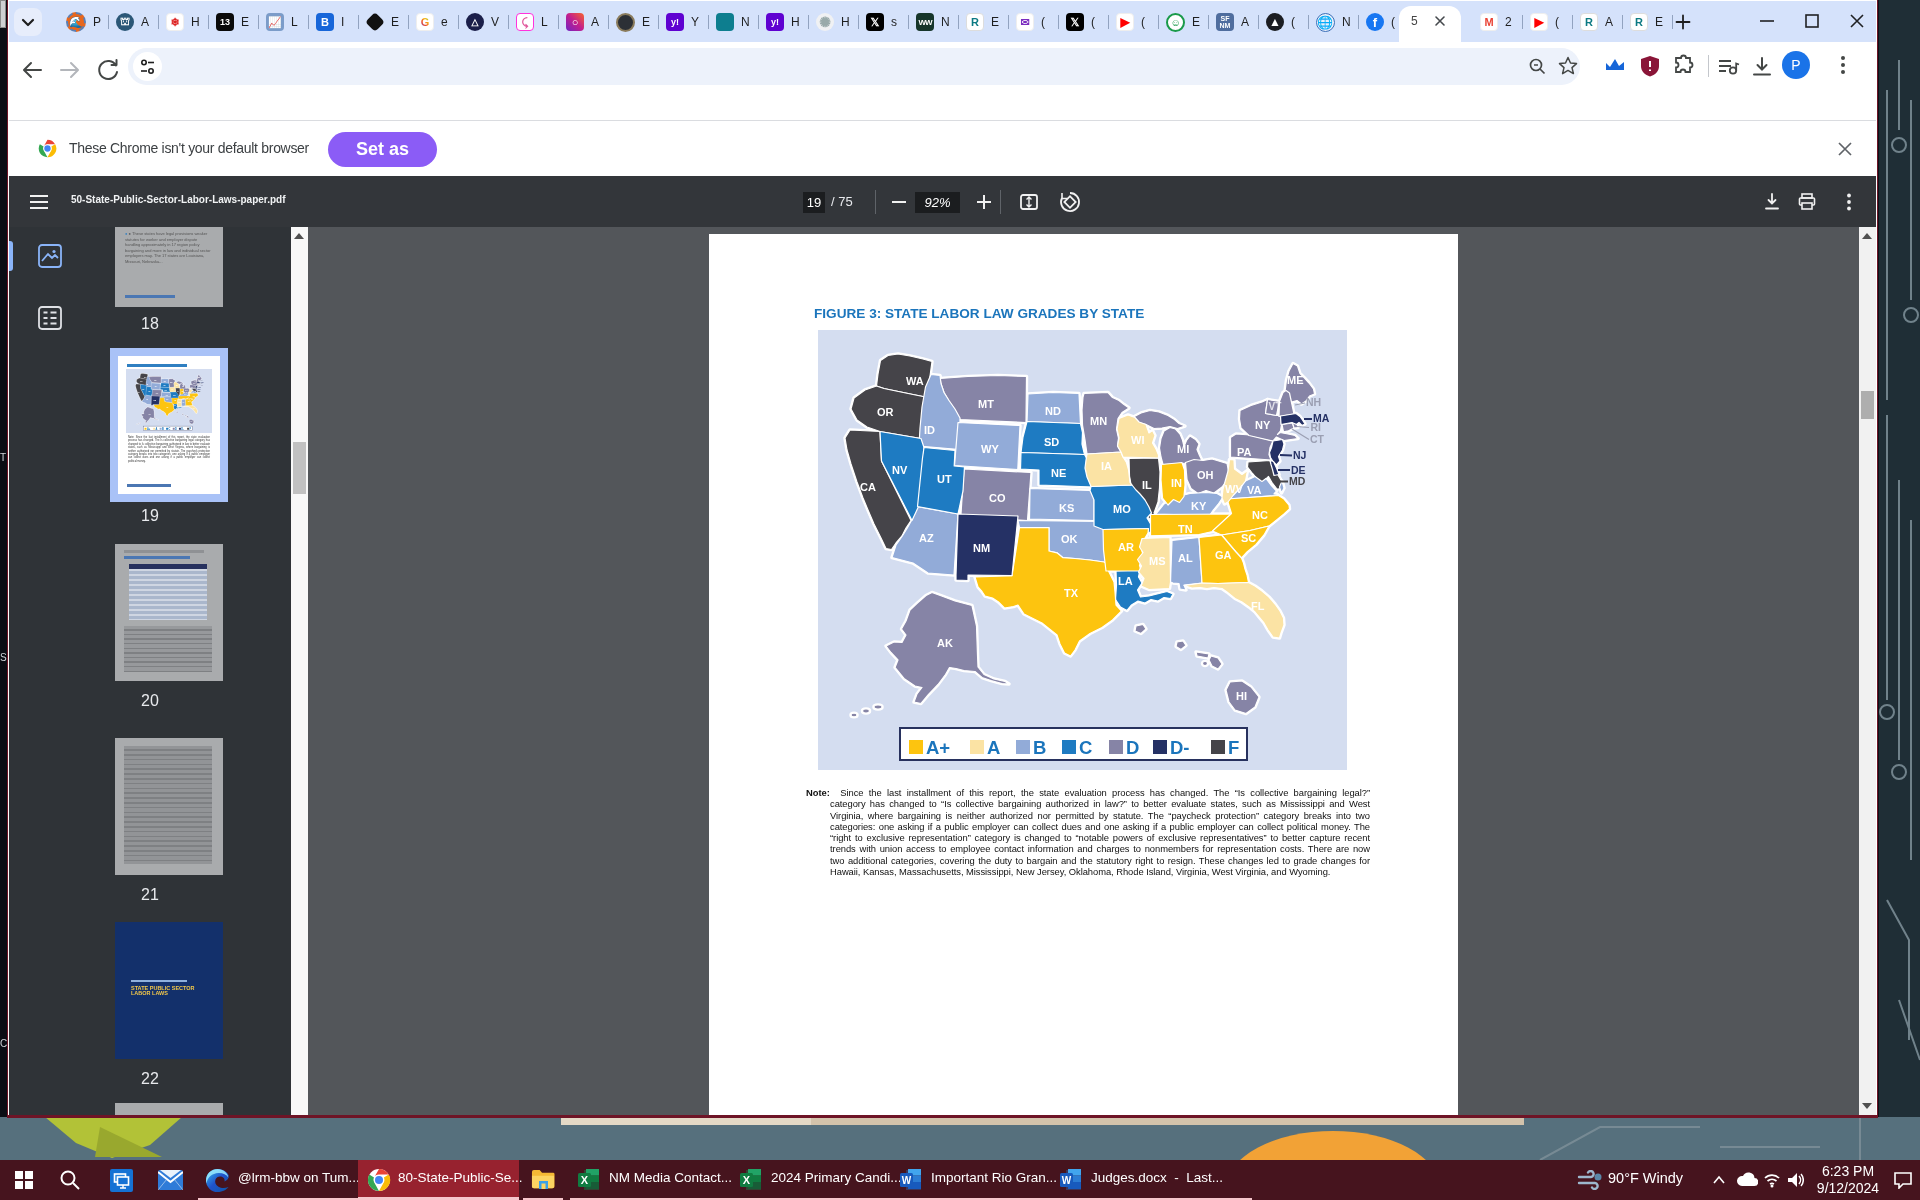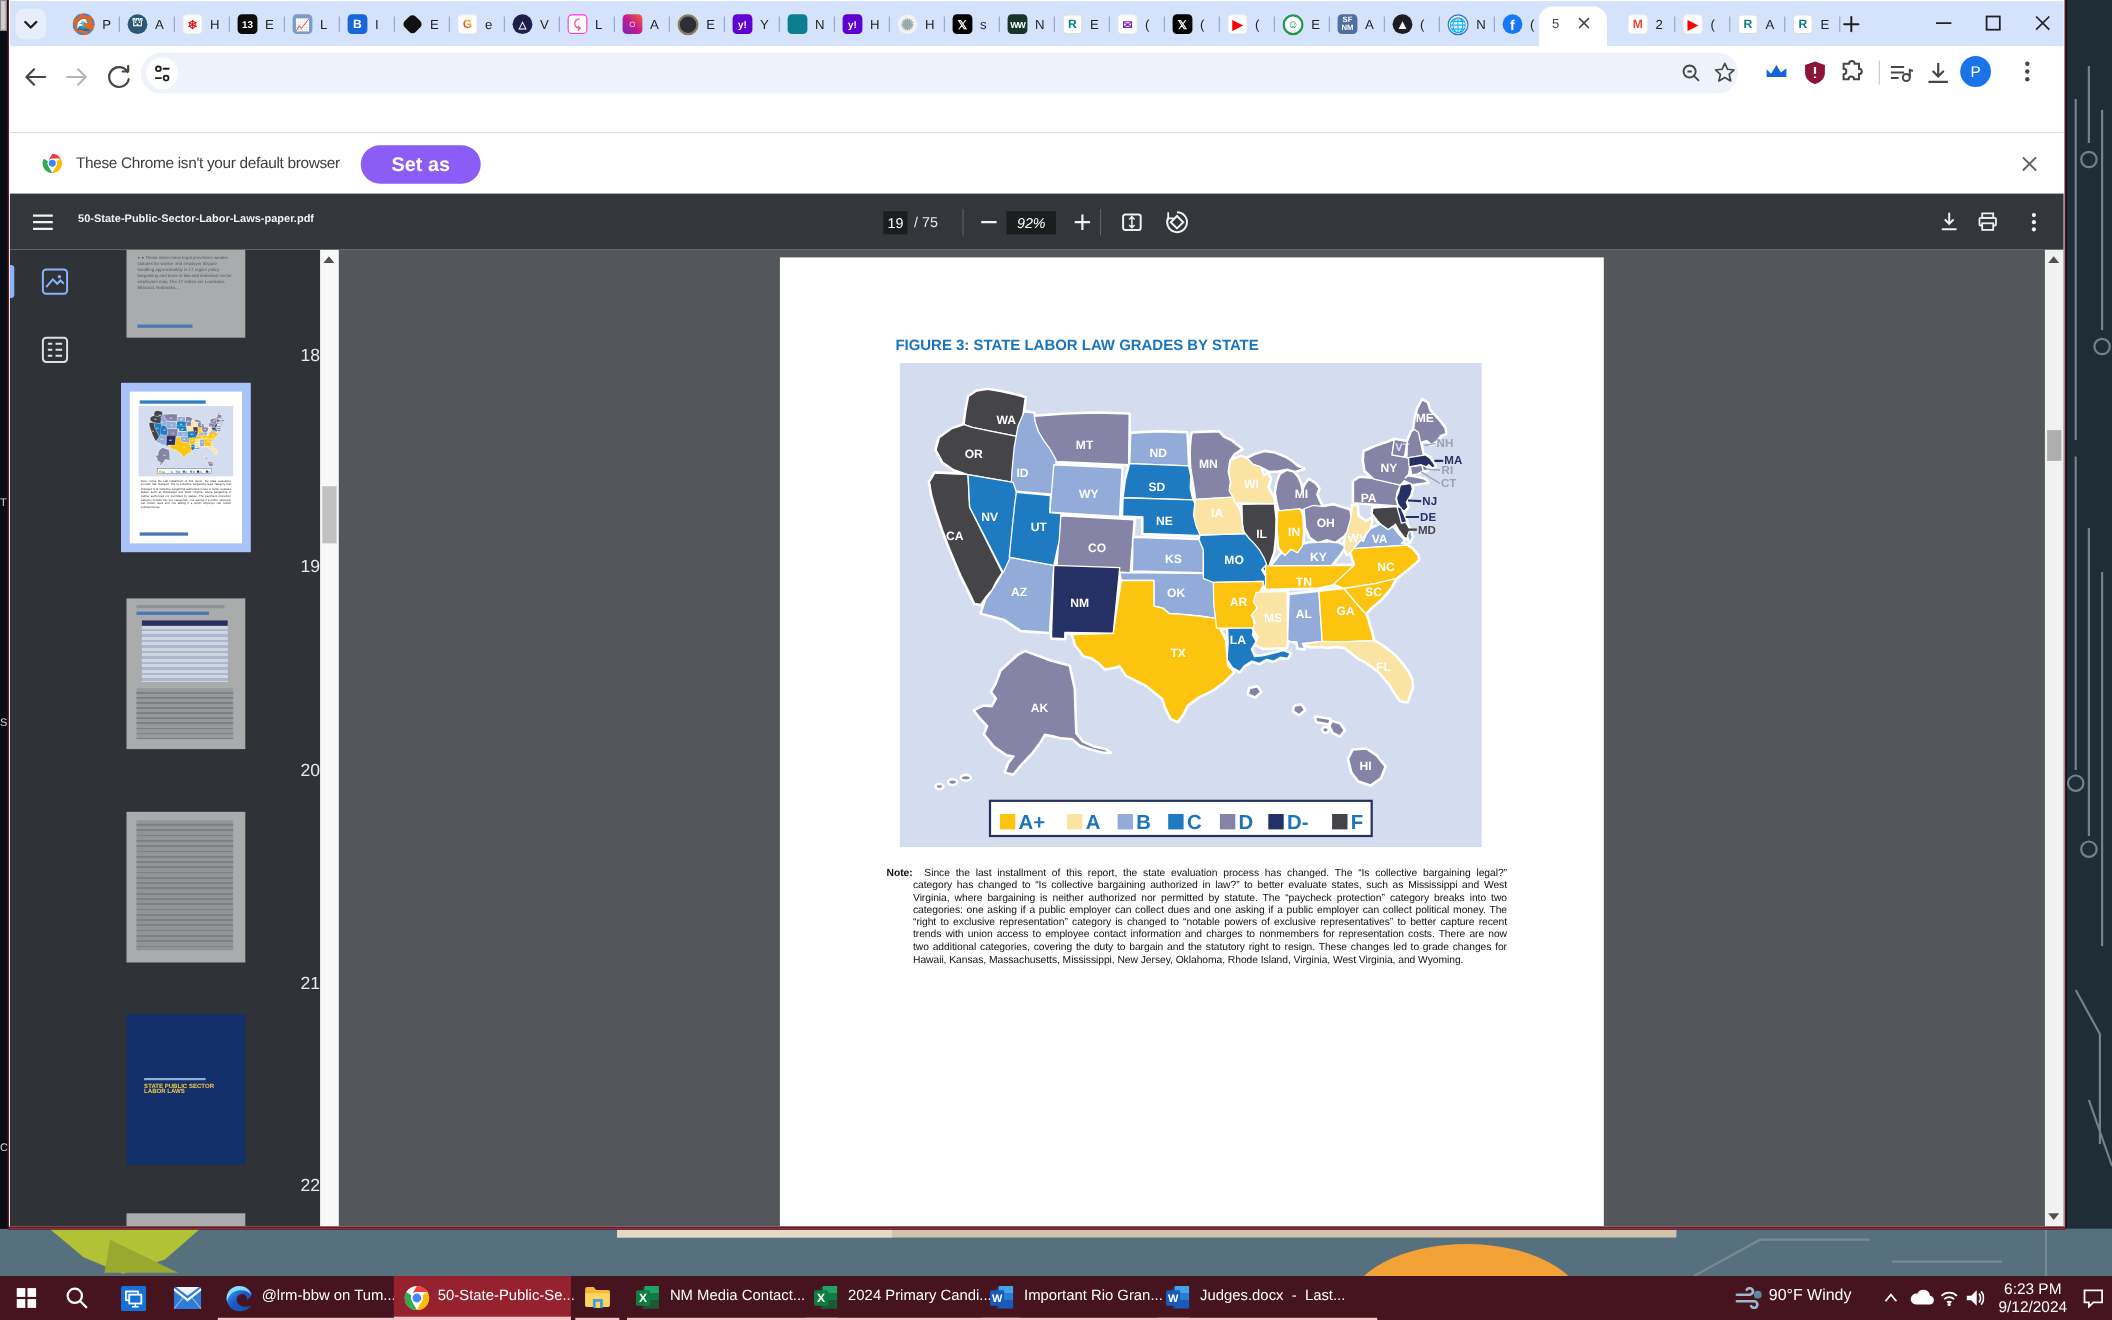--- a/index.html
+++ b/index.html
@@ -38,21 +38,21 @@
 #pdfbar { left:9px; top:176px; width:1867px; height:51px; background:#33363a; }
 .pdfbox { position:absolute; background:#1b1d1f; color:#fff; font-size:13px; text-align:center; }
 
 
 #content { left:9px; top:227px; width:1867px; height:888px; background:#53565a; overflow:hidden; }
 #sidebar { position:absolute; left:0; top:0; width:282px; height:888px; background:#2f3337; color:#fff; overflow:hidden; }
 #sidescroll { position:absolute; left:282px; top:0; width:17px; height:888px; background:#f8f8f8; }
 #mainscroll { position:absolute; left:1850px; top:0; width:17px; height:888px; background:#f1f1f1; }
 #page { position:absolute; left:700px; top:7px; width:749px; height:881px; background:#ffffff; }
 .thumb { position:absolute; left:106px; width:108px; background:#a9abad; }
-.thumb-label { position:absolute; left:0; width:282px; text-align:right; font-size:16px; color:#e8eaed; }
+.thumb-label { position:absolute; left:0; width:282px; text-align:center; font-size:16px; color:#e8eaed; }
 
 
 #fig-title { position:absolute; left:86px; top:72px; font-size:13.6px; font-weight:bold; color:#1b75bc; letter-spacing:0;margin-left:19px; }
 #mapbox { position:absolute; left:109px; top:96px; width:529px; height:440px; background:#d4ddf0; }
 #note { position:absolute; left:97px; top:553px; width:564px; font-size:9.4px; letter-spacing:-0.05px; line-height:11.3px; color:#111; padding-left:24px; }
 </style>
 </head>
 <body>
 
 <div class="abs" id="wallpaper-right">
@@ -764,21 +764,21 @@
 
   <div style="position:absolute;left:358px;top:0;width:161px;height:40px;background:#97222f;"></div>
   <svg style="position:absolute;left:367px;top:8px" width="24" height="24" viewBox="0 0 48 48">
       <circle cx="24" cy="24" r="22" fill="#fff"></circle>
       <path d="M24,2 a22,22 0 0 1 19,11 H24 a11,11 0 0 0 -10,6.3 Z" fill="#ea4335"></path>
       <path d="M43.4,13 a22,22 0 0 1 -19.5,33 L33.5,29 a11,11 0 0 0 0.2,-10 Z" fill="#fbbc05"></path>
       <path d="M4.6,13.2 a22,22 0 0 0 19.3,32.8 L14.5,29 a11,11 0 0 1 -0.5,-10 Z" fill="#34a853"></path>
       <circle cx="24" cy="24" r="10" fill="#fff"></circle>
       <circle cx="24" cy="24" r="8" fill="#4285f4"></circle>
     </svg>
-  <div style="position:absolute;left:398px;top:10px;font-size:13.5px;color:#fff;">50-State-Public-Se...</div>
+  <div style="position:absolute;left:398px;top:10px;font-size:13.5px;color:#fff;">80-State-Public-Se...</div>
   <div class="tbu" style="left:358px;top:37px;height:3px;width:161px;"></div>
 
   <svg style="position:absolute;left:531px;top:9px" width="24" height="21">
       <path d="M1,3 a2,2 0 0 1 2,-2 h6 l2.5,3 H23 a1.5,1.5 0 0 1 1.5,1.5 V18 a2,2 0 0 1 -2,2 H3 a2,2 0 0 1 -2,-2 Z" fill="#f5b935" transform="scale(0.96)"></path>
       <path d="M1,7 h23 v11 a2,2 0 0 1 -2,2 H3 a2,2 0 0 1 -2,-2 Z" fill="#fcd462" transform="scale(0.96)"></path>
       <rect x="8" y="12" width="9" height="8" fill="#3aa0e8"></rect>
       <rect x="10.5" y="14.5" width="4" height="5.5" fill="#fcd462"></rect>
     </svg>
   <div class="tbu" style="left:523px;width:40px;"></div>
 

